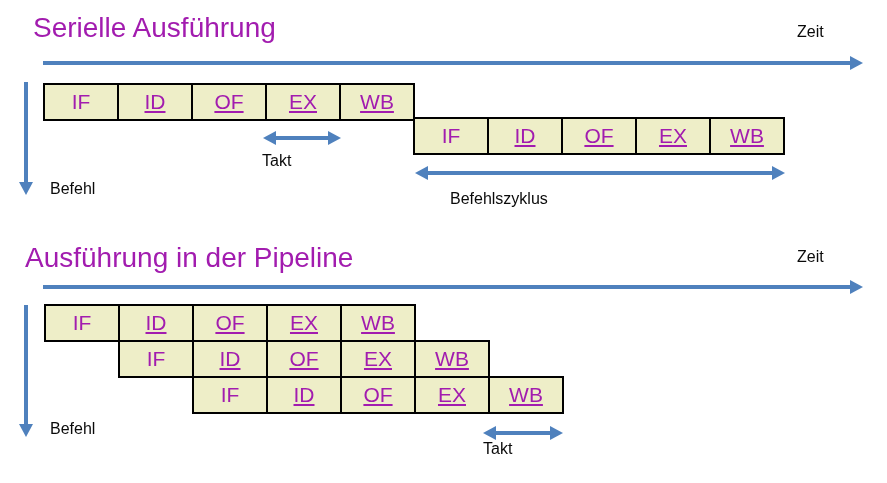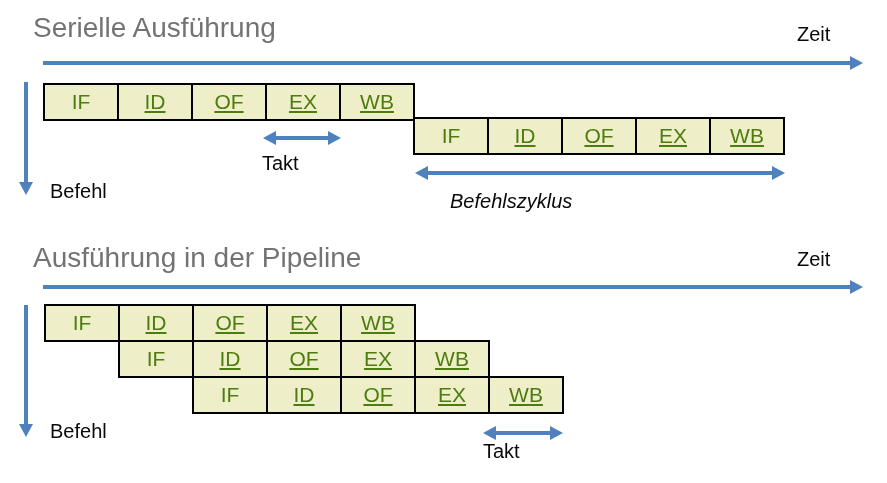--- a/index.html
+++ b/index.html
@@ -8,40 +8,40 @@
     width:887px;height:483px;
     background:#ffffff;
     font-family:"Liberation Sans", sans-serif;
     color:#000;
     overflow:hidden;
   }
   .title{
     position:absolute;
     font-size:28px;
     letter-spacing:0px;
-    color:#737373;
+    color:#a21caf;
     white-space:nowrap;
   }
   .lbl{
     position:absolute;
-    font-size:20px;
+    font-size:16px;
     color:#0a0a0a;
     white-space:nowrap;
   }
   .lbl.centered{text-align:left;}
   
   .row{position:absolute;display:flex;}
   .cell{
     box-sizing:border-box;
     width:76px;height:38px;
     background:#EEEEC8;
     border:2px solid #000;
     display:flex;align-items:center;justify-content:center;
     font-size:21px;
-    color:#4d7c0f;
+    color:#a21caf;
   }
   .cell + .cell{margin-left:-2px;text-decoration:underline;}
   
   .harrow{
     position:absolute;height:4px;background:#4F81BD;
   }
   .harrow::after{
     content:"";position:absolute;right:-13px;top:50%;transform:translateY(-50%);
     width:0;height:0;
     border-left:13px solid #4F81BD;
@@ -94,23 +94,23 @@
     <div class="cell">ID</div>
     <div class="cell">OF</div>
     <div class="cell">EX</div>
     <div class="cell">WB</div>
   </div>
 
   <div class="harrow double" style="left:276px;top:136px;width:52px;"></div>
   <div class="lbl centered" style="left:262px;top:152px;width:80px;">Takt</div>
 
   <div class="harrow double" style="left:428px;top:171px;width:344px;"></div>
-  <div class="lbl centered" style="left:450px;top:190px;width:300px;font-style:italic;">Befehlszyklus</div>
+  <div class="lbl centered" style="left:450px;top:190px;width:300px;">Befehlszyklus</div>
 
-  <div class="title" style="left:33px;top:242px;">Ausführung in der Pipeline</div>
+  <div class="title" style="left:25px;top:242px;">Ausführung in der Pipeline</div>
 
   <div class="lbl" style="left:797px;top:248px;">Zeit</div>
 
   <div class="harrow" style="left:43px;top:285px;width:807px;"></div>
 
   <div class="varrow" style="left:24px;top:305px;height:119px;"></div>
 
   <div class="lbl" style="left:50px;top:420px;">Befehl</div>
 
   <div class="row" style="left:44px;top:304px;">

